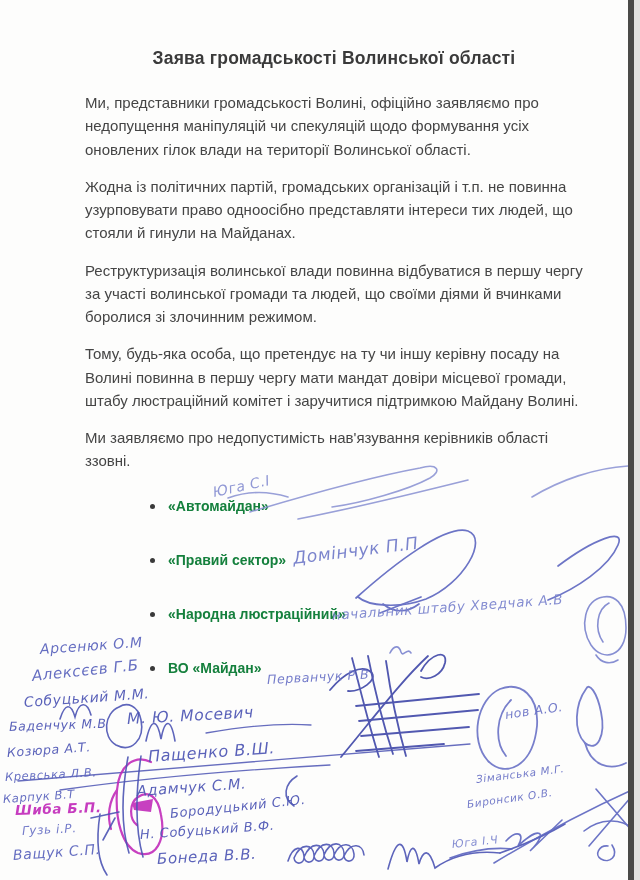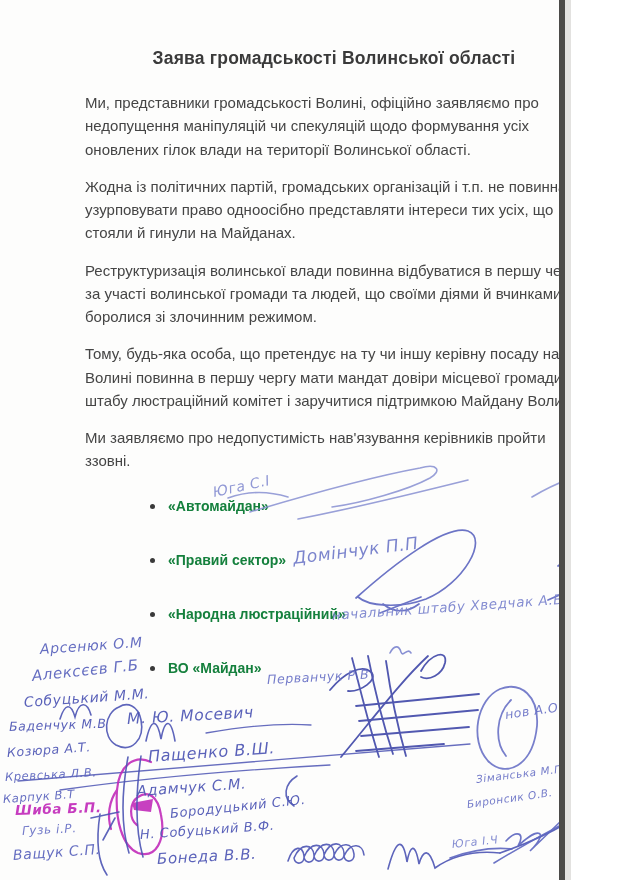--- a/index.html
+++ b/index.html
@@ -1,17 +1,17 @@
 <!DOCTYPE html>
 <html><head>
 <meta charset="utf-8">
 <style>
   html,body{margin:0;padding:0;background:#ffffff;}
   .page{
-    position:relative;width:571px;height:880px;background:#fdfdfc;overflow:hidden;
+    position:relative;width:640px;height:880px;background:#fdfdfc;overflow:hidden;
     font-family:"Liberation Sans",sans-serif;color:#424242;text-decoration:underline;
   }
   .scan-edge{position:absolute;top:0;right:6px;width:6px;height:880px;background:#4b4a48;}
   .scan-outer{position:absolute;top:0;right:0;width:6px;height:880px;background:#e3e2e0;}
   .content{position:absolute;left:85px;top:48px;width:498px;}
   .title{
     font-size:17.5px;font-weight:bold;color:#3a3a3a;text-align:center;
     margin:0 0 22px 0;letter-spacing:.2px;
   }
   .para{font-size:15px;line-height:1.55;margin:0 0 14px 0;color:#454545;}
@@ -30,24 +30,24 @@
   svg.flourishes{position:absolute;inset:0;pointer-events:none;}
 </style>
 </head>
 <body>
 
 <div class="page">
 
   <div class="content">
     <h1 class="title">Заява громадськості Волинської області</h1>
     <p class="para">Ми, представники громадськості Волині, офіційно заявляємо про недопущення маніпуляцій чи спекуляцій щодо формування усіх оновлених гілок влади на території Волинської області.</p>
-    <p class="para">Жодна із політичних партій, громадських організацій і т.п. не повинна узурповувати право одноосібно представляти інтереси тих усіх, що стояли й гинули на Майданах.</p>
+    <p class="para">Жодна із політичних партій, громадських організацій і т.п. не повинна узурповувати право одноосібно представляти інтереси тих людей, що стояли й гинули на Майданах.</p>
     <p class="para">Реструктуризація волинської влади повинна відбуватися в першу чергу за участі  волинської громади та людей, що своїми діями й вчинками боролися зі злочинним режимом.</p>
     <p class="para">Тому, будь-яка особа, що претендує на ту чи іншу керівну посаду на Волині повинна в першу чергу  мати мандат довіри місцевої громади, штабу люстраційний комітет і заручитися підтримкою Майдану Волині.</p>
-    <p class="para">Ми заявляємо про недопустимість нав'язування керівників пройти ззовні.</p>
+    <p class="para">Ми заявляємо про недопустимість нав'язування керівників області ззовні.</p>
   </div>
 
   <div class="bullets">
     <div class="bullet">
       <span class="dot"></span>
       <span class="blabel">«Автомайдан»</span>
     </div>
     <div class="bullet">
       <span class="dot"></span>
       <span class="blabel">«Правий сектор»</span>

